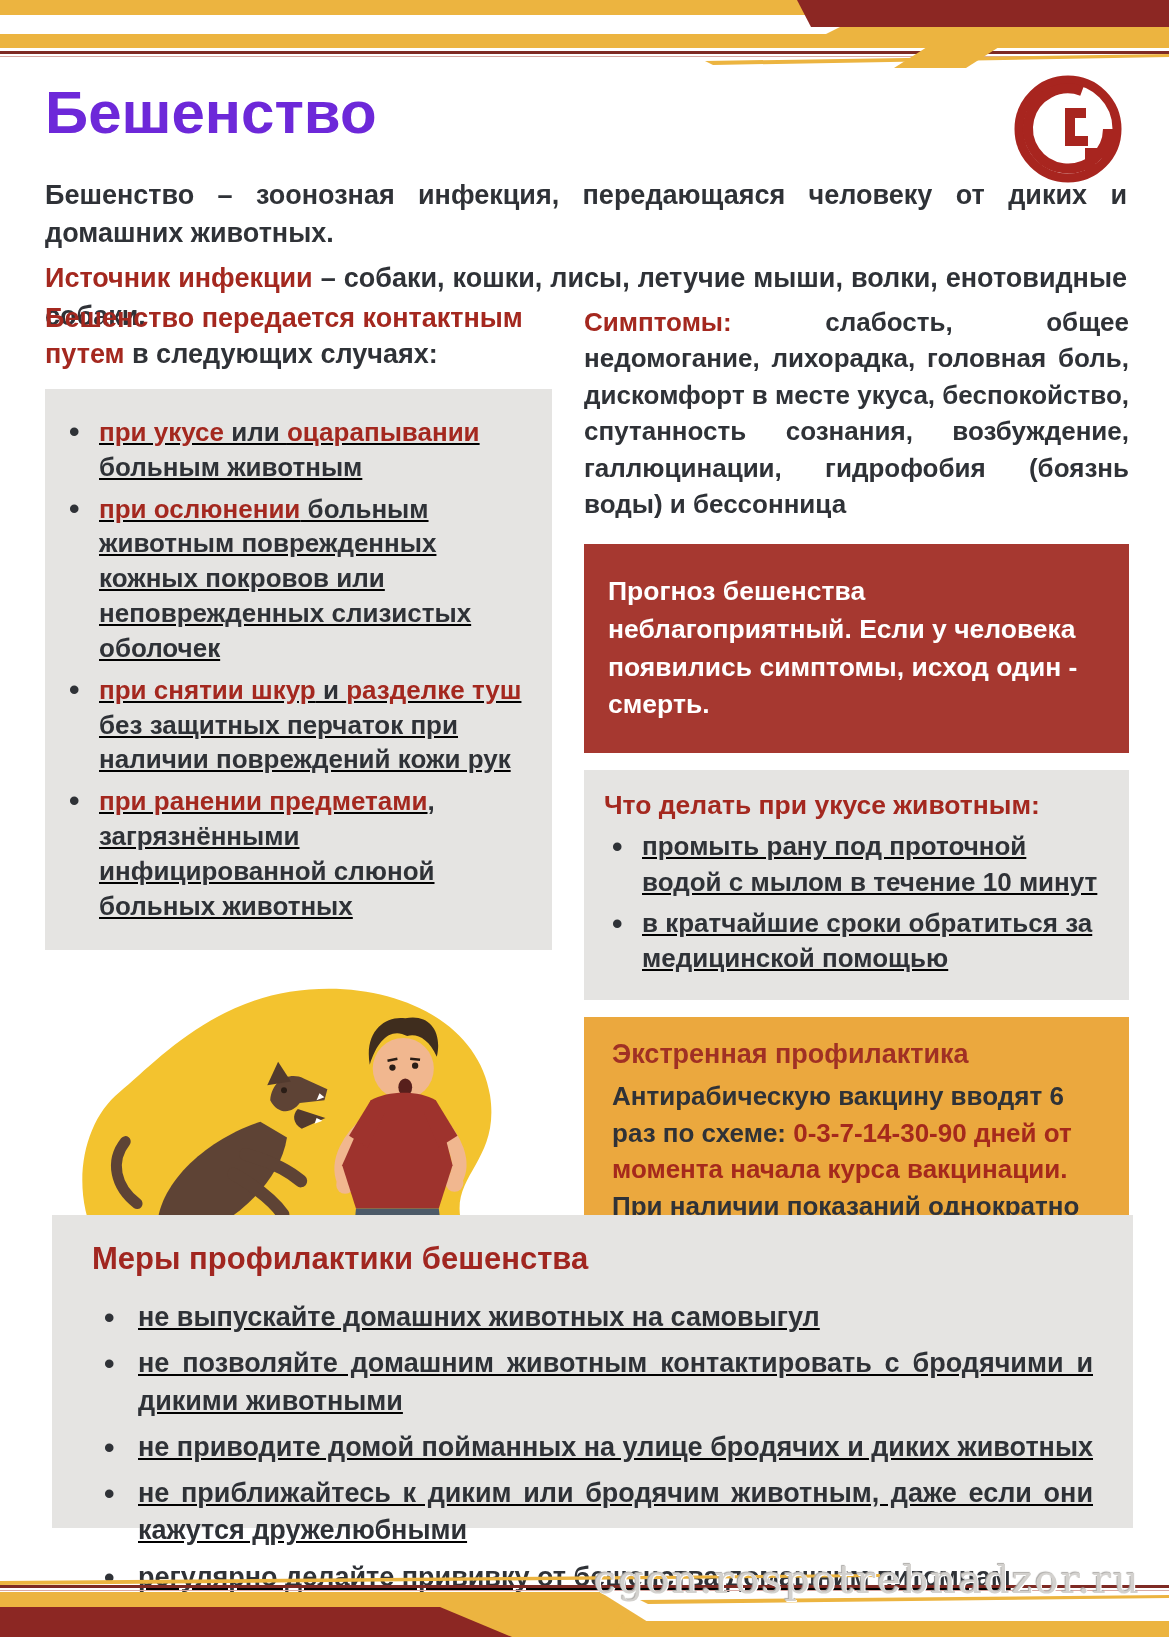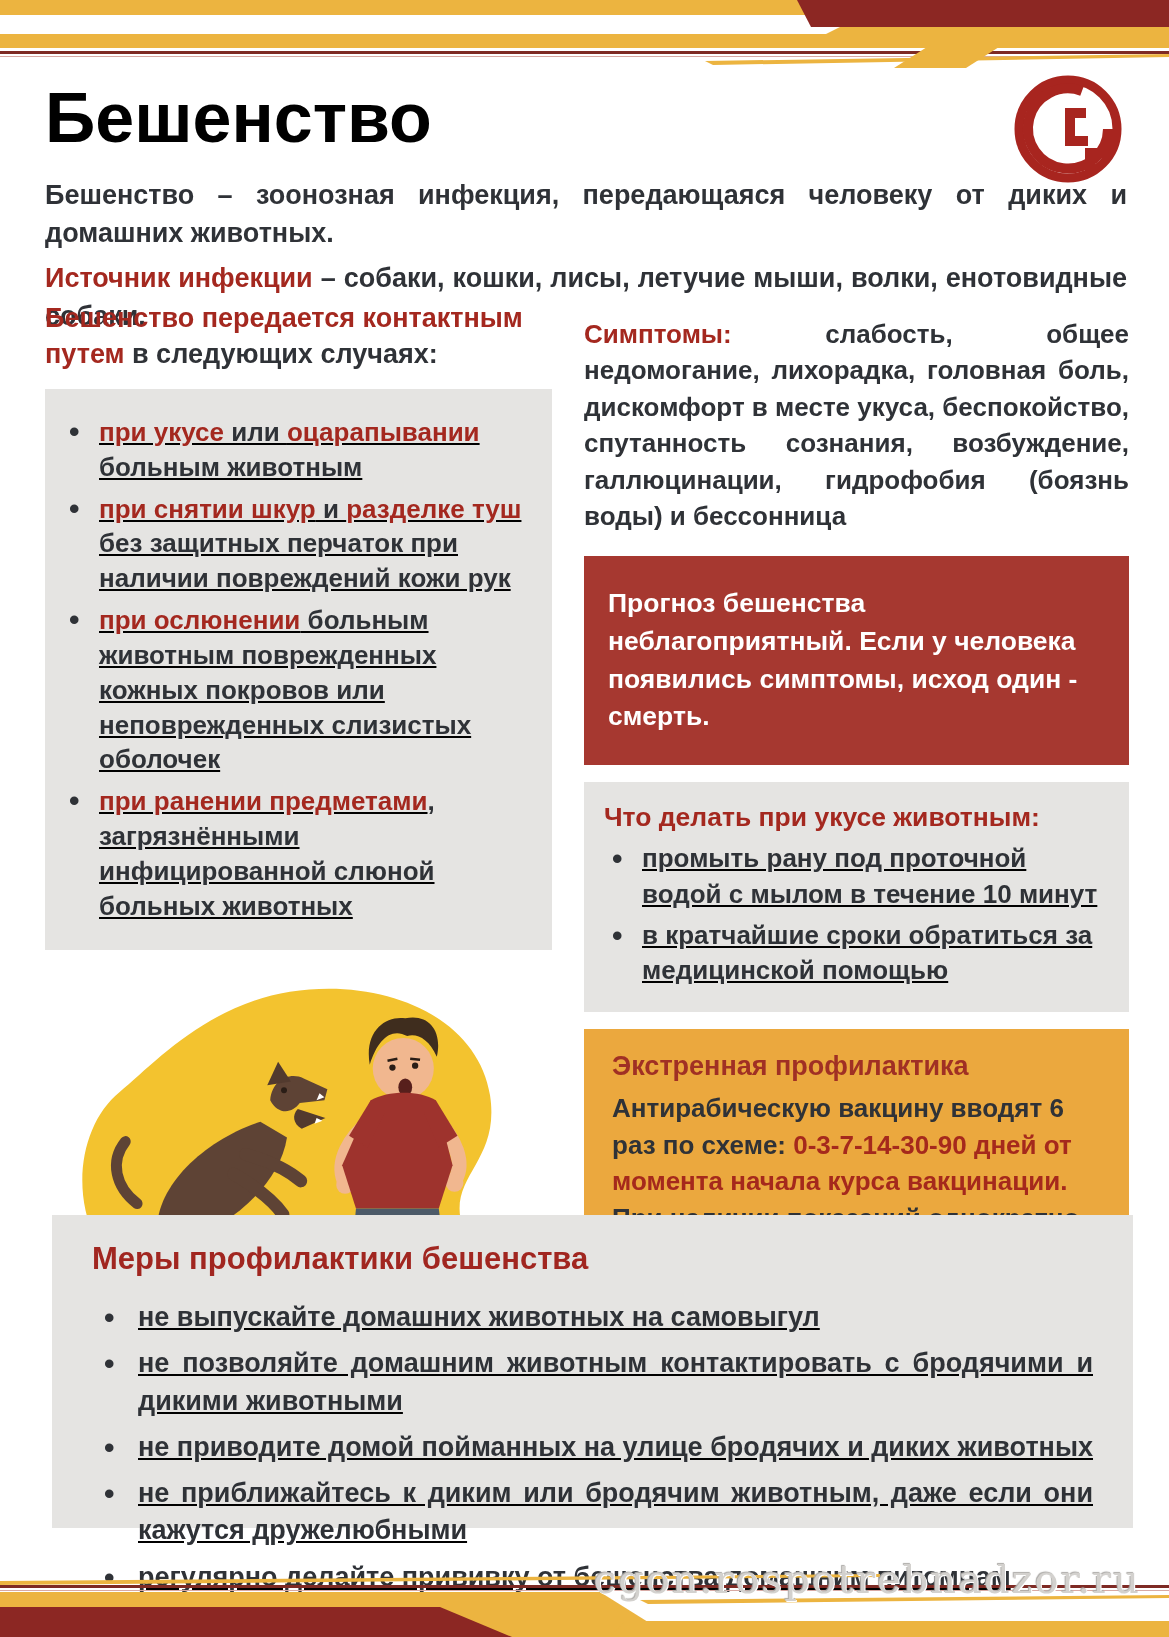--- a/index.html
+++ b/index.html
@@ -4,27 +4,27 @@
 <style>
   html,body{margin:0;padding:0;background:#9a9a9a;}
   .page{position:relative;width:1169px;height:1637px;background:#ffffff;overflow:hidden;
         font-family:"Liberation Sans",sans-serif;margin:0 auto;}
   .abs{position:absolute;}
   
   .r{color:#A4281F;}
   .d{color:#2F3237;}
   .w{color:#ffffff;}
   
-  .title{left:45px;top:78px;font-size:70px;font-weight:700;color:#000000;letter-spacing:0px;}
+  .title{left:45px;top:78px;font-size:60px;font-weight:700;color:#6d28d9;letter-spacing:0px;}
   
   .lead{left:45px;top:176px;width:1082px;}
   .lead p{margin:0 0 6px 0;font-size:27px;font-weight:700;line-height:1.42;text-align:justify;}
   
   .col-left{left:45px;top:300px;width:507px;}
-  .col-right{left:584px;top:316px;width:545px;}
+  .col-right{left:584px;top:304px;width:545px;}
   .subhead{font-size:27px;font-weight:700;line-height:1.35;margin:0 0 16px 0;}
   .graybox{background:#E5E4E2;padding:26px 18px 20px 16px;}
   ul.blist{list-style:none;margin:0;padding:0;text-decoration:underline;}
   ul.blist li{position:relative;padding-left:38px;font-size:26px;font-weight:700;
               line-height:1.34;margin-bottom:7px;}
   ul.blist li::before{content:"\2022";position:absolute;left:8px;top:-3px;font-size:30px;color:#2F3237;}
   .symptoms{font-size:26px;font-weight:700;line-height:1.4;text-align:justify;margin:0;}
   .redbox{background:#A63830;margin-top:22px;padding:29px 24px;font-size:26.5px;font-weight:700;line-height:1.42;}
   .graybox2{background:#E5E4E2;margin-top:17px;padding:20px 22px 18px 20px;}
   .graybox2 h3{margin:0 0 8px 0;font-size:26.5px;font-weight:700;color:#A4281F;}
@@ -73,22 +73,22 @@
     <p><span class="d">Бешенство – зоонозная инфекция, передающаяся человеку от диких и домашних животных.</span></p>
     <p><span class="r">Источник инфекции</span><span class="d"> – собаки, кошки, лисы, летучие мыши, волки, енотовидные собаки.</span></p>
   </div>
 
   <div class="abs col-left">
     <h2 class="subhead"><span class="r">Бешенство передается контактным путем</span><span class="d"> в следующих случаях:</span></h2>
 
     <div class="graybox">
       <ul class="blist">
         <li><span class="r">при укусе</span><span class="d"> или </span><span class="r">оцарапывании</span><span class="d"> больным животным</span></li>
+        <li><span class="r">при ослюнении</span><span class="d"> больным животным поврежденных кожных покровов или неповрежденных слизистых оболочек</span></li>
         <li><span class="r">при снятии шкур</span><span class="d"> и </span><span class="r">разделке туш</span><span class="d"> без защитных перчаток при наличии повреждений кожи рук</span></li>
-        <li><span class="r">при ослюнении</span><span class="d"> больным животным поврежденных кожных покровов или неповрежденных слизистых оболочек</span></li>
         <li><span class="r">при ранении предметами</span><span class="d">, загрязнёнными инфицированной слюной больных животных</span></li>
       </ul>
     </div>
 
     <svg class="illus" width="480" height="345" viewBox="0 0 460 350">
       <path d="M235,20 C330,5 425,45 438,125 C448,190 400,205 408,250 C415,300 345,332 250,326
                C160,345 62,332 38,272 C12,218 25,152 62,122 C98,92 150,34 235,20 Z" fill="#F3C32F"></path>
 
       <g>
         <path d="M80,235 C58,218 52,192 68,172" stroke="#5E4335" stroke-width="11" fill="none" stroke-linecap="round"></path>

